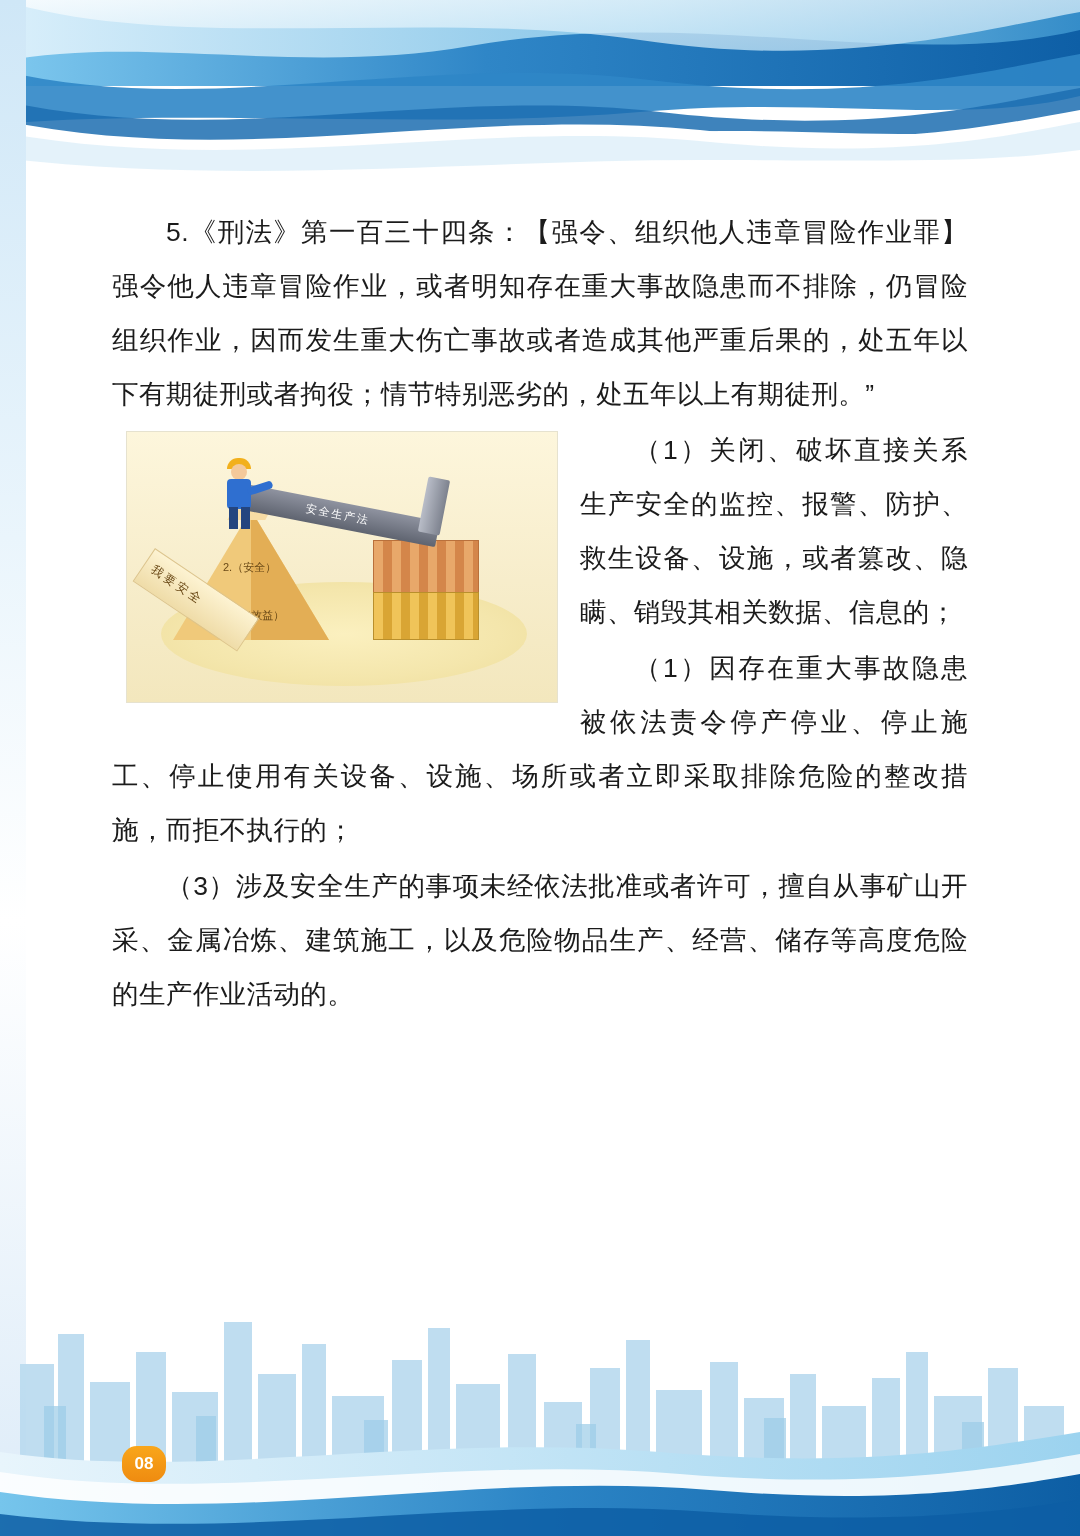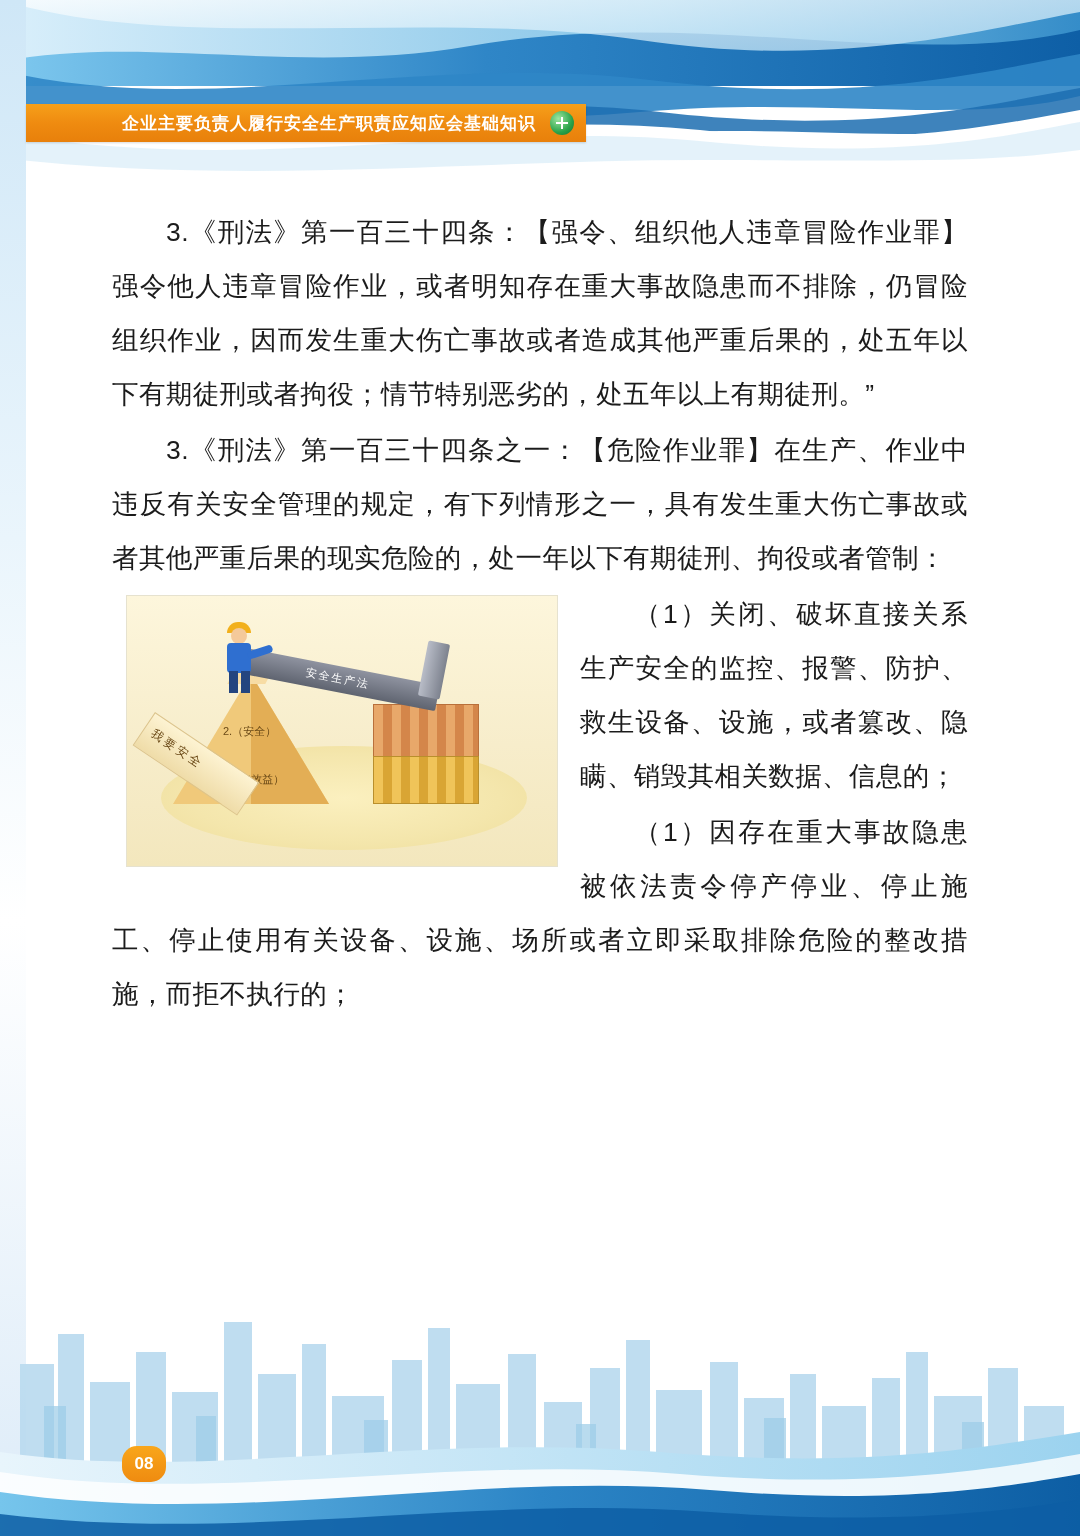--- a/index.html
+++ b/index.html
@@ -304,30 +304,25 @@
       <path d="M0,0 C180,54 420,8 640,40 C840,70 980,30 1080,12 L1080,0 Z" fill="url(#g3)" opacity="0.75"></path>
       <path d="M0,70 C200,120 420,52 650,80 C860,106 990,70 1080,54 L1080,96 C960,126 820,96 640,112 C430,130 190,108 0,124 Z" fill="#2f86c7" opacity="0.9"></path>
       <path d="M0,100 C220,150 430,86 660,112 C870,136 990,104 1080,88 L1080,120 C940,150 790,120 610,136 C400,154 180,136 0,152 Z" fill="#1c6db0" opacity="0.85"></path>
       <path d="M0,120 C240,170 460,106 700,130 C890,150 1000,124 1080,110 L1080,175 L0,175 Z" fill="#ffffff"></path>
       <path d="M0,132 C250,178 470,118 710,142 C900,160 1005,136 1080,122 L1080,150 C980,164 880,160 700,160 C470,160 250,186 0,158 Z" fill="#d9ecf8" opacity="0.7"></path>
     </svg>
   </div>
 
   <div class="left-strip"></div>
 
-  <div class="header-ribbon">
-    <div class="header-title">企业主要负责人履行安全生产职责应知应会基础知识</div>
-    <div class="header-emblem"></div>
-  </div>
 
   <div class="content">
 
-    <p class="para indent">3.《刑法》第一百三十四条：【强令、组织他人违章冒险作业罪】强令他人违章冒险作业，或者明知存在重大事故隐患而不排除，仍冒险组织作业，因而发生重大伤亡事故或者造成其他严重后果的，处五年以下有期徒刑或者拘役；情节特别恶劣的，处五年以上有期徒刑。”</p>
-
-    <p class="para indent">3.《刑法》第一百三十四条之一：【危险作业罪】在生产、作业中违反有关安全管理的规定，有下列情形之一，具有发生重大伤亡事故或者其他严重后果的现实危险的，处一年以下有期徒刑、拘役或者管制：</p>
+    <p class="para indent">5.《刑法》第一百三十四条：【强令、组织他人违章冒险作业罪】强令他人违章冒险作业，或者明知存在重大事故隐患而不排除，仍冒险组织作业，因而发生重大伤亡事故或者造成其他严重后果的，处五年以下有期徒刑或者拘役；情节特别恶劣的，处五年以上有期徒刑。”</p>
+
 
     <div class="figure">
       <div class="fig-ground"></div>
 
       <div class="fig-pyramid"></div>
       <div class="fig-pyramid-shade"></div>
       <div class="fig-pyr-top"></div>
 
       <div class="fig-label fig-l1">2.（安全）</div>
       <div class="fig-label fig-l2">2.（效益）</div>
@@ -347,20 +342,21 @@
       <div class="fig-worker-helmet"></div>
       <div class="fig-worker-head"></div>
       <div class="fig-worker-body"></div>
       <div class="fig-worker-arm"></div>
       <div class="fig-worker-leg"></div>
       <div class="fig-worker-leg2"></div>
     </div>
 
     <p class="para indent">（1）关闭、破坏直接关系生产安全的监控、报警、防护、救生设备、设施，或者篡改、隐瞒、销毁其相关数据、信息的；</p>
     <p class="para indent">（1）因存在重大事故隐患被依法责令停产停业、停止施工、停止使用有关设备、设施、场所或者立即采取排除危险的整改措施，而拒不执行的；</p>
+    <p class="para indent">（3）涉及安全生产的事项未经依法批准或者许可，擅自从事矿山开采、金属冶炼、建筑施工，以及危险物品生产、经营、储存等高度危险的生产作业活动的。</p>
   </div>
 
   <div class="bottom-band">
     <svg width="1080" height="280" viewBox="0 0 1080 280" preserveAspectRatio="none">
       <defs>
         <linearGradient id="sky" x1="0" y1="0" x2="0" y2="1">
           <stop offset="0%" stop-color="#ffffff"></stop>
           <stop offset="100%" stop-color="#cfe7f6"></stop>
         </linearGradient>
         <linearGradient id="bwave" x1="0" y1="0" x2="1" y2="0">

